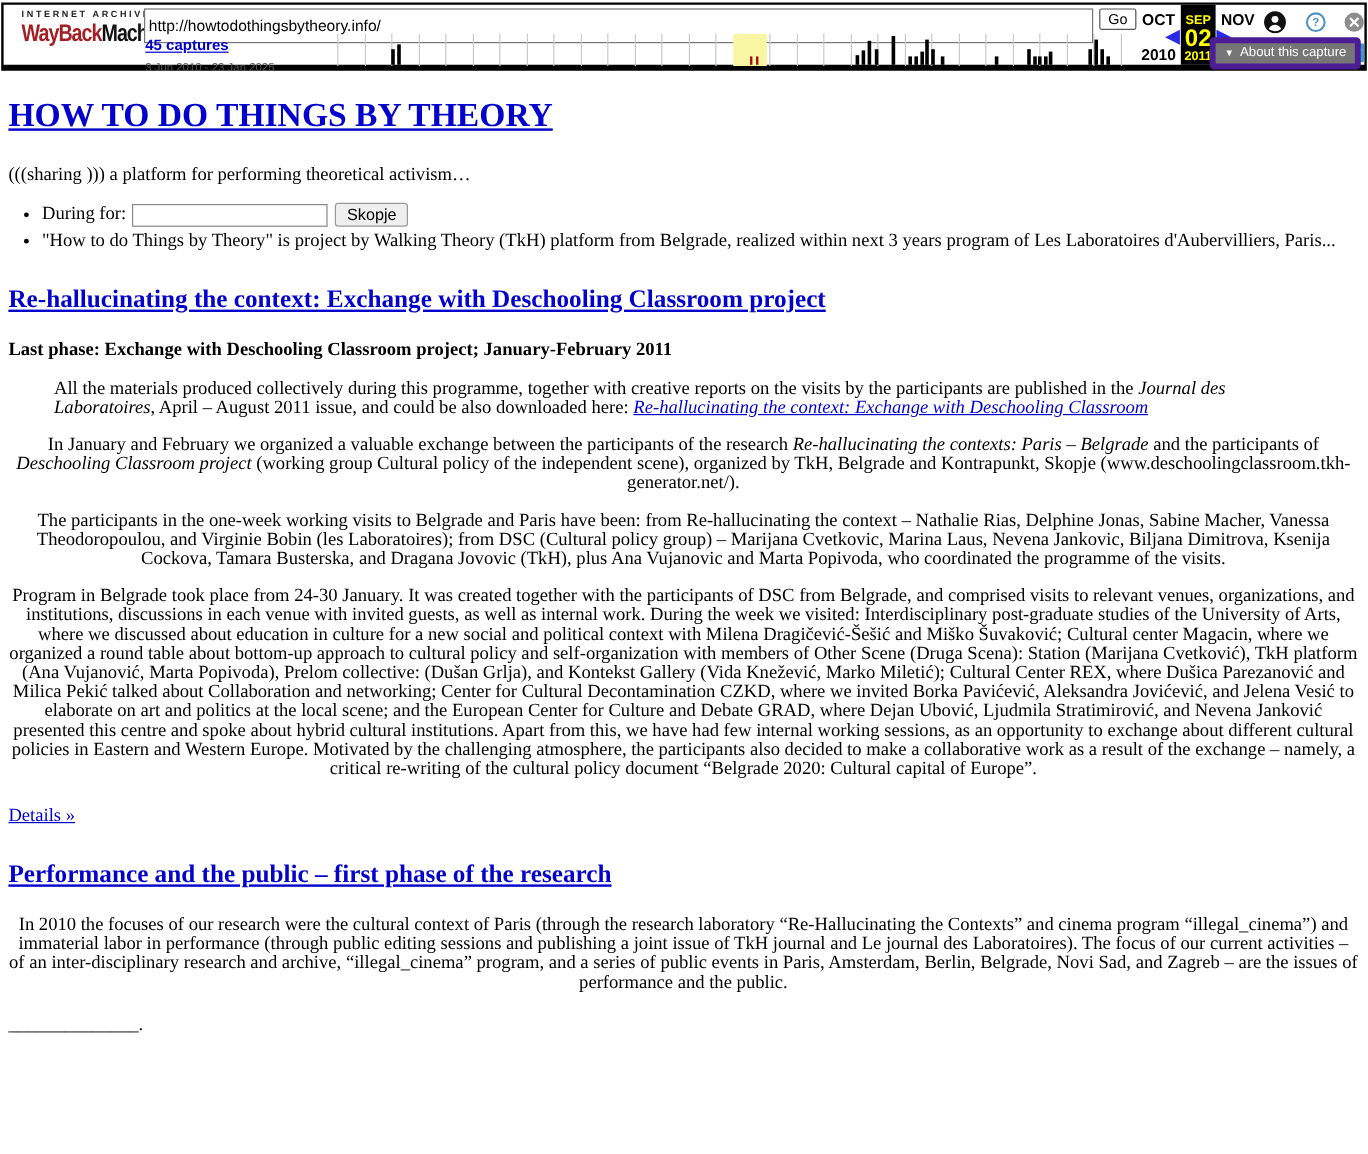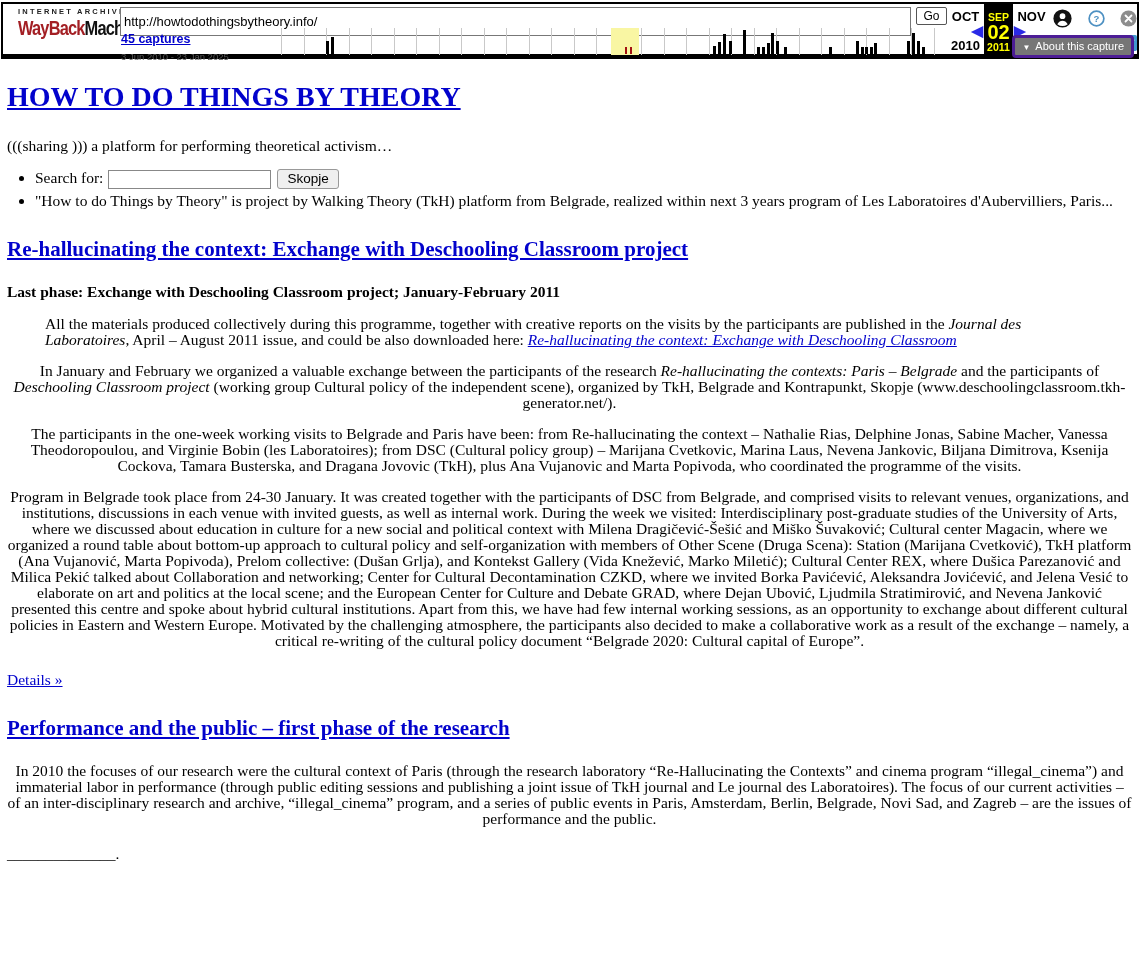--- a/index.html
+++ b/index.html
@@ -41,21 +41,21 @@
   .wb-nav-col.current .yr{ font-size:10.5px; }
   .prev-col .arrow{ text-align:right; padding-right:1px; }
   .next-col .arrow{ text-align:left; padding-left:1px; }
 
   .wb-icons{ position:absolute; left:1050px; top:5px; width:84px; }
   .wb-icons .row1{ display:flex; justify-content:space-between; align-items:center; }
   .wb-icons .row2{ display:flex; justify-content:flex-end; gap:7px; margin-top:3px; }
   .wb-icon{ cursor:pointer; display:inline-block; }
 
   .wb-about{ position:absolute; right:3px; bottom:-4px; z-index:3;
-    background:#767676; border:3px solid #4c1d95; border-radius:4px;
+    background:#767676; border:5px solid #4c1d95; border-radius:4px;
     color:#fff; font-size:11px; padding:2px 7px 3px; white-space:nowrap; cursor:pointer; }
   .wb-about .caret{ font-size:8px; margin-right:5px; }
 
   
   .content{ padding:2px 8px 20px 7px; }
   .content a{ color:#0202cc; }
   h1.site-title{ font-size:28px; margin:20px 0 24px; }
   h1.site-title a{ text-decoration:underline; cursor:pointer; }
   .tagline{ font-size:15.5px; margin:0 0 12px; }
   ul.top-list{ margin:14px 0 10px; padding-left:28px; font-size:15.5px; }
@@ -212,21 +212,21 @@
 </div>
 
 <div class="content">
 
   <h1 class="site-title"><a>HOW TO DO THINGS BY THEORY</a></h1>
 
   <p class="tagline">(((sharing ))) a platform for performing theoretical activism…</p>
 
   <ul class="top-list">
     <li>
-      <span>Search for:</span><input type="text" class="search-input" value="" style=""><button class="search-btn">Skopje</button>
+      <span>During for:</span><input type="text" class="search-input" value="" style=""><button class="search-btn">Skopje</button>
     </li>
     <li>"How to do Things by Theory" is project by Walking Theory (TkH) platform from Belgrade, realized within next 3 years program of Les Laboratoires d'Aubervilliers, Paris...</li>
   </ul>
 
   <h2 class="post-title"><a>Re-hallucinating the context: Exchange with Deschooling Classroom project</a></h2>
 
   <div class="bold-block">
     <div>Last phase: Exchange with Deschooling Classroom project; January-February 2011</div>
   </div>
 

